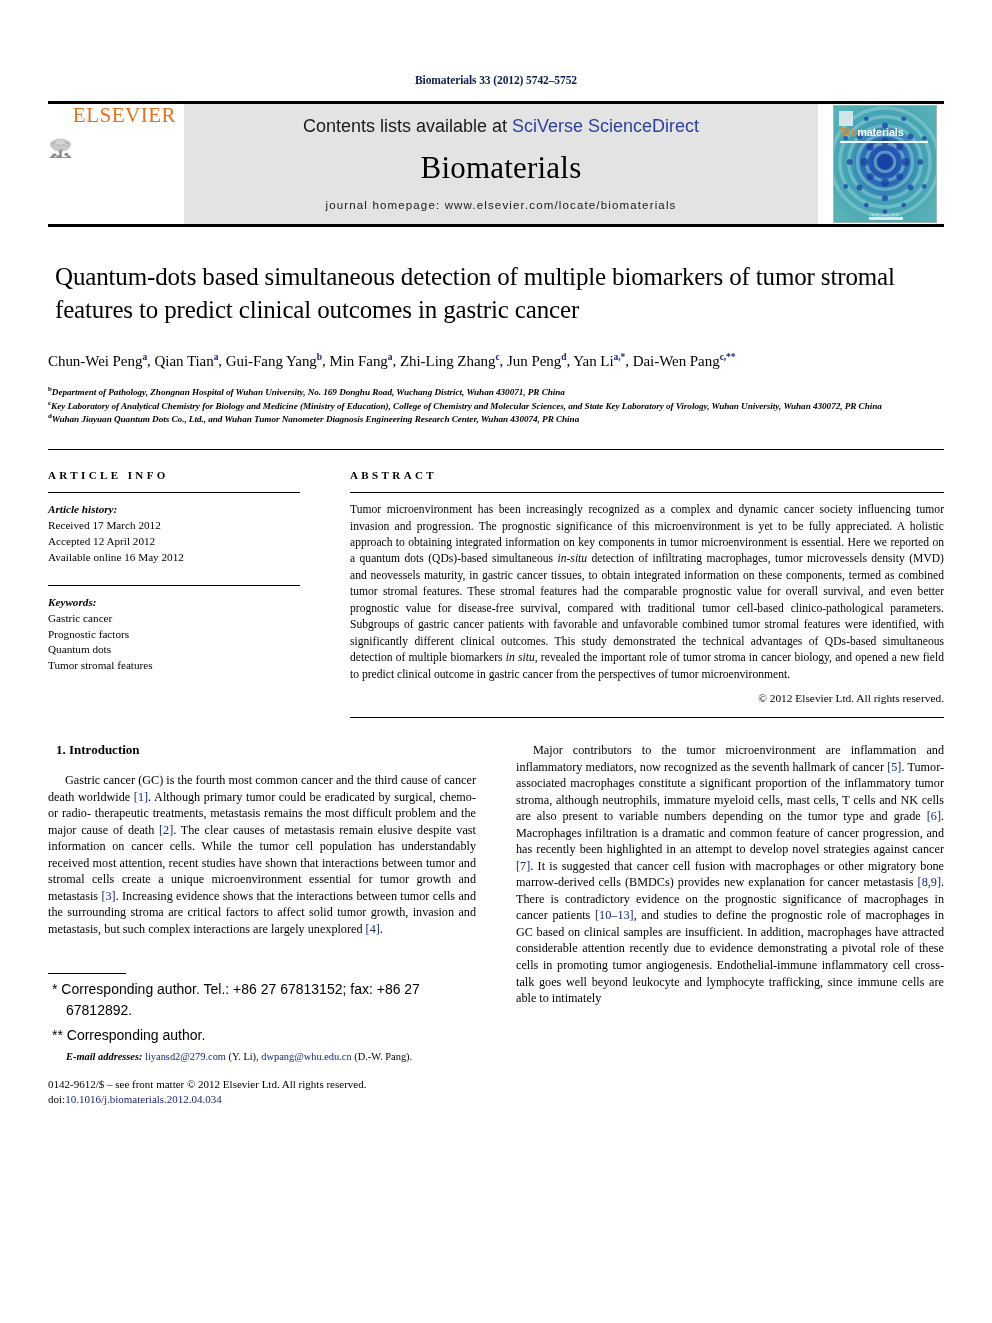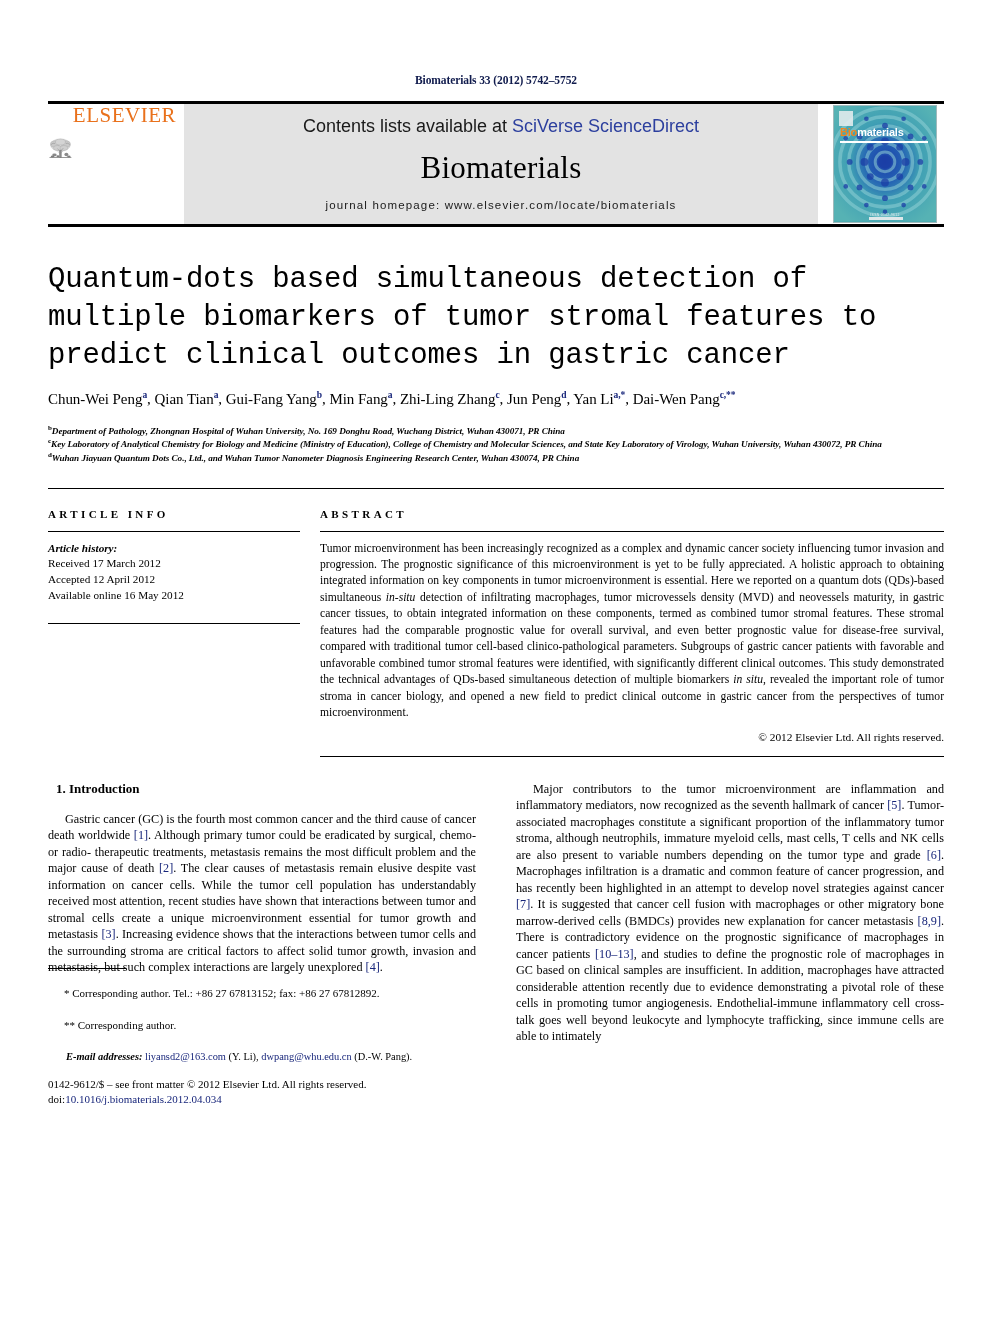--- a/index.html
+++ b/index.html
@@ -162,32 +162,32 @@
     width: 34px;
     height: 3px;
     background: #dfe8ea;
   }
 
   
   .title-area {
     margin-top: 34px;
   }
   h1.article-title {
-    font-family: Liberation Mono, monospace;
-    font-size: 29px;
+    font-family: Liberation Serif, serif;
+    font-size: 25px;
     font-weight: normal;
     line-height: 1.31;
-    margin: 0;
+    margin: 7px;
     letter-spacing: -0.15px;
   }
   .authors {
     font-family: "Liberation Serif", serif;
     font-size: 15px;
     line-height: 1.45;
-    margin-top: 14px;
+    margin-top: 24px;
     letter-spacing: -0.05px;
   }
   .authors sup {
     font-size: 9.5px;
     color: #17257a;
     font-weight: bold;
     vertical-align: super;
     line-height: 0;
   }
   .affiliations {
@@ -206,21 +206,21 @@
     vertical-align: super;
     line-height: 0;
   }
 
   
   .info-abstract {
     margin-top: 22px;
     border-top: 1px solid #000;
     padding-top: 19px;
     display: flex;
-    gap: 20px;
+    gap: 50px;
   }
   .col-info {
     width: 252px;
     flex: 0 0 252px;
   }
   .col-abstract {
     flex: 1 1 auto;
   }
   .sec-head {
     font-family: "Liberation Serif", serif;
@@ -297,26 +297,26 @@
     left: 48px;
     bottom: 63px;
     width: 440px;
   }
   .foot-rule {
     border-top: 1px solid #000;
     width: 78px;
     margin-bottom: 5px;
   }
   .foot-line {
-    font-family: Liberation Serif, serif;
-    font-size: 11px;
+    font-family: Liberation Sans, sans-serif;
+    font-size: 14px;
     line-height: 1.48;
     padding-left: 14px;
     text-indent: -14px;
-    margin: 16px;
+    margin: 4px;
   }
   .email-line {
     font-family: "Liberation Serif", serif;
     font-size: 10.4px;
     line-height: 1.5;
     padding-left: 18px;
     margin: 0;
   }
   .email-line .lbl { font-style: italic; font-weight: bold; }
   .email-line a, .mail { color: #17257a; text-decoration: none; }
@@ -461,20 +461,27 @@
       <div class="sec-head">ARTICLE INFO</div>
       <div class="rule"></div>
       <div class="history">
         <div class="lbl">Article history:</div>
         <div>Received 17 March 2012</div>
         <div>Accepted 12 April 2012</div>
         <div>Available online 16 May 2012</div>
       </div>
       <div class="keywords-wrap">
         <div class="rule"></div>
+        <div class="keywords">
+          <div class="lbl">Keywords:</div>
+          <div>Gastric cancer</div>
+          <div>Prognostic factors</div>
+          <div>Quantum dots</div>
+          <div>Tumor stromal features</div>
+        </div>
       </div>
     </div>
 
     <div class="col-abstract">
       <div class="sec-head">ABSTRACT</div>
       <div class="rule"></div>
       <div class="abstract-body"><span>Tumor microenvironment has been increasingly recognized as a complex and dynamic cancer society influencing tumor invasion and progression. The prognostic significance of this microenvironment is yet to be fully appreciated. A holistic approach to obtaining integrated information on key components in tumor microenvironment is essential. Here we reported on a quantum dots (QDs)-based simultaneous </span><i>in-situ</i><span> detection of infiltrating macrophages, tumor microvessels density (MVD) and neovessels maturity, in gastric cancer tissues, to obtain integrated information on these components, termed as combined tumor stromal features. These stromal features had the comparable prognostic value for overall survival, and even better prognostic value for disease-free survival, compared with traditional tumor cell-based clinico-pathological parameters. Subgroups of gastric cancer patients with favorable and unfavorable combined tumor stromal features were identified, with significantly different clinical outcomes. This study demonstrated the technical advantages of QDs-based simultaneous detection of multiple biomarkers </span><i>in situ</i><span>, revealed the important role of tumor stroma in cancer biology, and opened a new field to predict clinical outcome in gastric cancer from the perspectives of tumor microenvironment.</span></div>
       <div class="copyright-line">© 2012 Elsevier Ltd. All rights reserved.</div>
       <div class="abstract-rule-bottom"></div>
     </div>
@@ -488,21 +495,21 @@
 
     <div class="bcol">
       <p class="para"><span>Major contributors to the tumor microenvironment are inflammation and inflammatory mediators, now recognized as the seventh hallmark of cancer </span><span class="cite">[5]</span><span>. Tumor-associated macrophages constitute a significant proportion of the inflammatory tumor stroma, although neutrophils, immature myeloid cells, mast cells, T cells and NK cells are also present to variable numbers depending on the tumor type and grade </span><span class="cite">[6]</span><span>. Macrophages infiltration is a dramatic and common feature of cancer progression, and has recently been highlighted in an attempt to develop novel strategies against cancer </span><span class="cite">[7]</span><span>. It is suggested that cancer cell fusion with macrophages or other migratory bone marrow-derived cells (BMDCs) provides new explanation for cancer metastasis </span><span class="cite">[8,9]</span><span>. There is contradictory evidence on the prognostic significance of macrophages in cancer patients </span><span class="cite">[10–13]</span><span>, and studies to define the prognostic role of macrophages in GC based on clinical samples are insufficient. In addition, macrophages have attracted considerable attention recently due to evidence demonstrating a pivotal role of these cells in promoting tumor angiogenesis. Endothelial-immune inflammatory cell cross-talk goes well beyond leukocyte and lymphocyte trafficking, since immune cells are able to intimately</span></p>
     </div>
   </div>
 
   <div class="footnotes">
     <div class="foot-rule"></div>
     <p class="foot-line">* Corresponding author. Tel.: +86 27 67813152; fax: +86 27 67812892.</p>
     <p class="foot-line">** Corresponding author.</p>
-    <p class="email-line"><span class="lbl">E-mail addresses:</span> <span class="mail">liyansd2@163.com</span> <span>(Y. Li)</span>, <span class="mail">dwpang@whu.edu.cn</span> <span>(D.-W. Pang).</span></p>
+    <p class="email-line"><span class="lbl">E-mail addresses:</span> <span class="mail">liyansd2@279.com</span> <span>(Y. Li)</span>, <span class="mail">dwpang@whu.edu.cn</span> <span>(D.-W. Pang).</span></p>
   </div>
 
   <div class="issn-block">
     <div>0142-9612/$ – see front matter © 2012 Elsevier Ltd. All rights reserved.</div>
     <div><span>doi:</span><span class="doi-link">10.1016/j.biomaterials.2012.04.034</span></div>
   </div>
 
 </div>
 
 </body></html>

